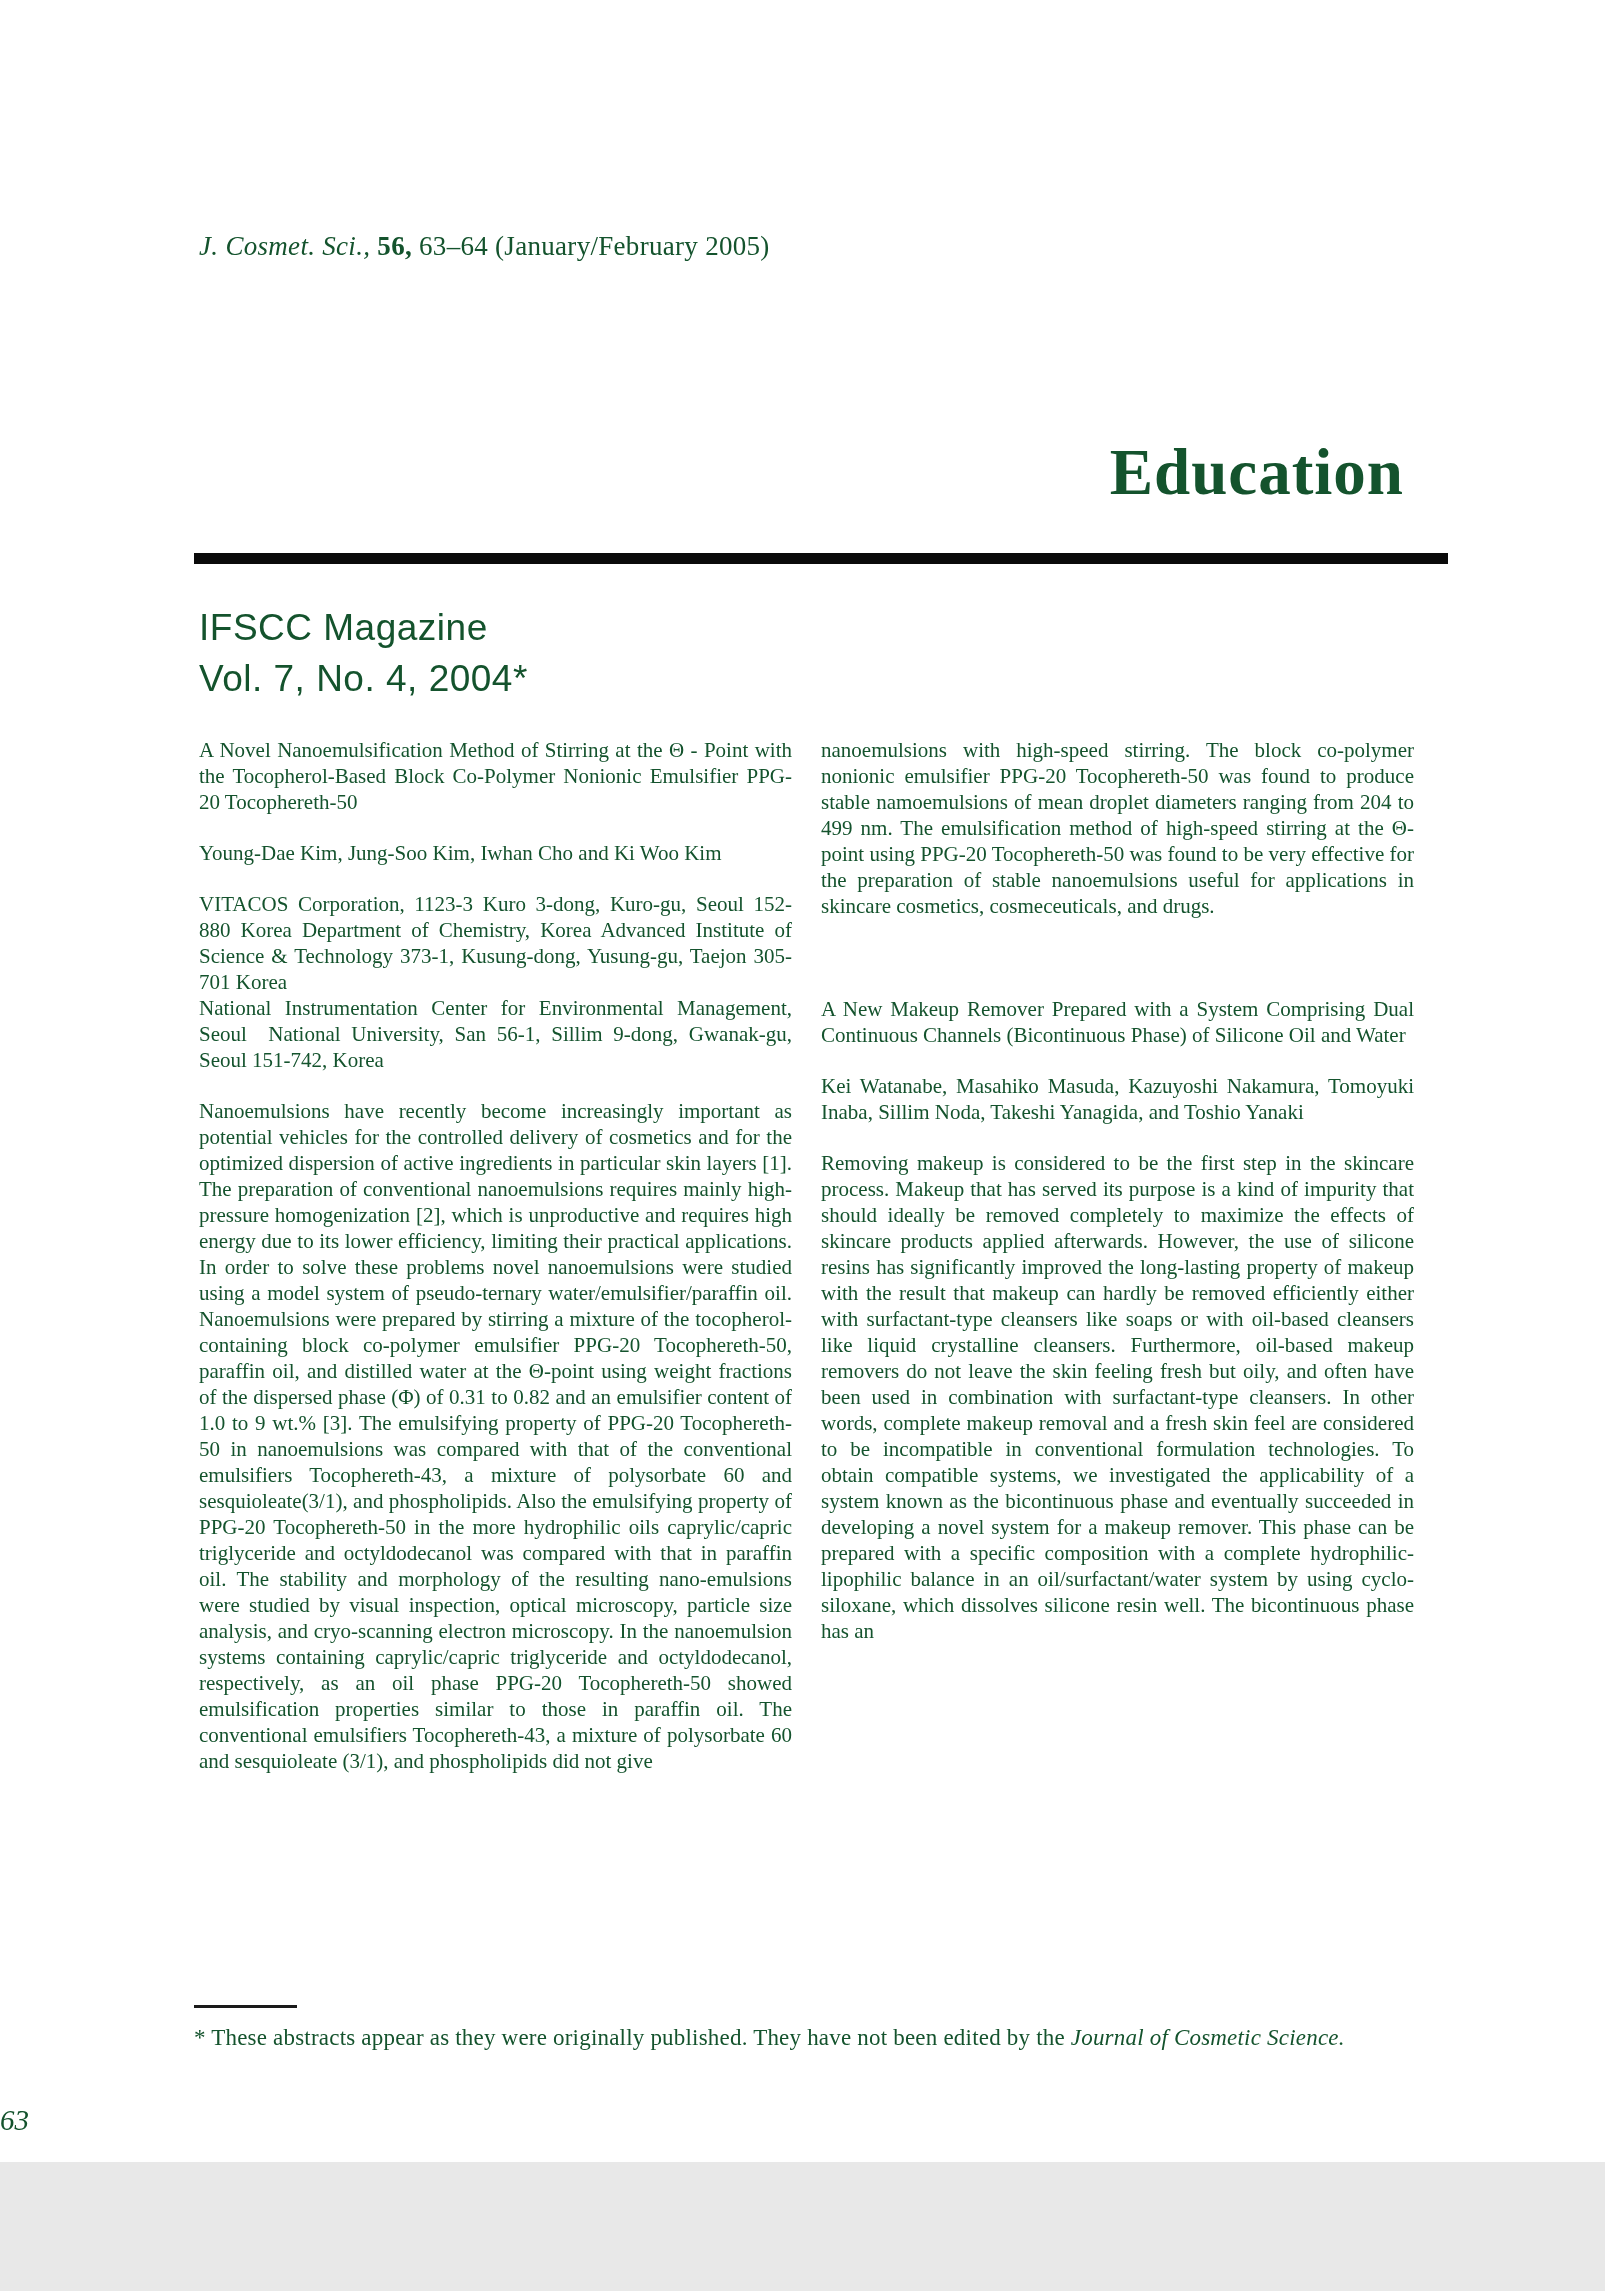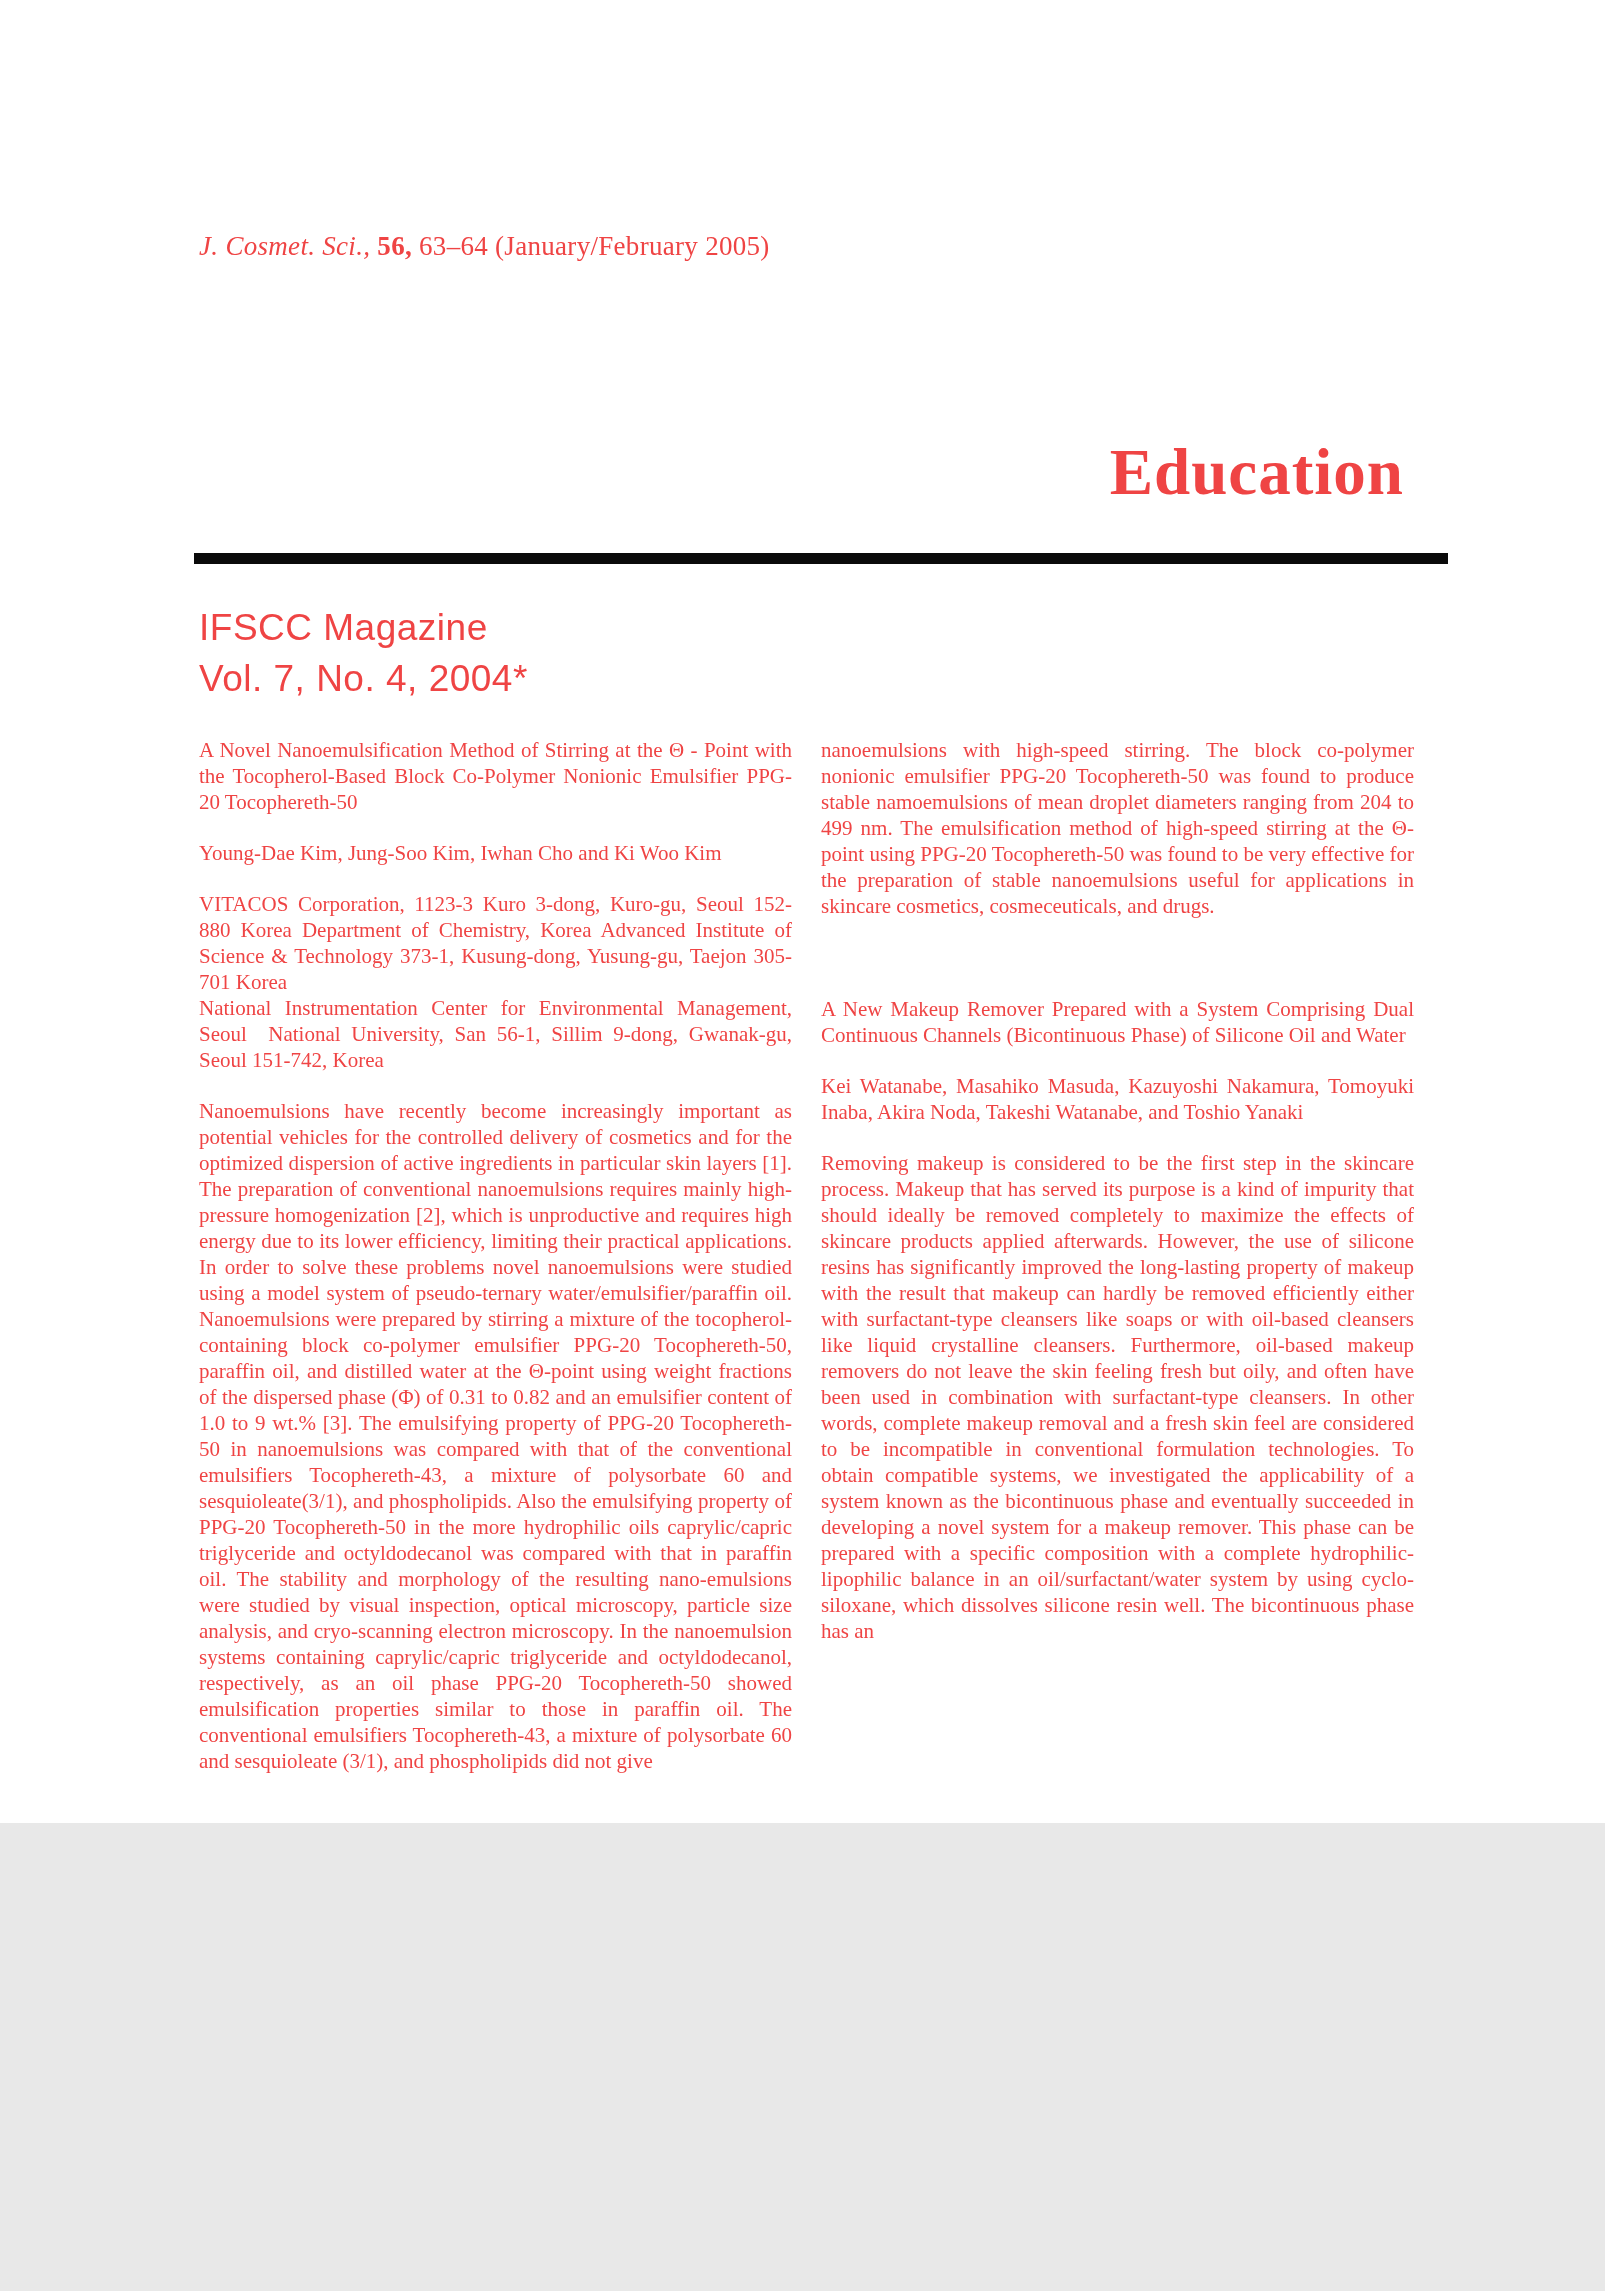--- a/index.html
+++ b/index.html
@@ -3,24 +3,24 @@
 <meta charset="utf-8">
 <style>
   html, body {
     margin: 0;
     padding: 0;
     background: #e8e8e8;
   }
   .page {
     position: relative;
     width: 1606px;
-    height: 1823px;
+    height: 2162px;
     background: #ffffff;
     font-family: "Liberation Serif", "DejaVu Serif", serif;
-    color: #ef4444;
+    color: #14532d;
     overflow: hidden;
   }
   
   .citation {
     position: absolute;
     left: 199px;
     top: 231px;
     font-size: 27px;
     letter-spacing: 0.3px;
     white-space: nowrap;
@@ -131,21 +131,21 @@
     <div class="col">
       <p>A Novel Nanoemulsification Method of Stirring at the Θ - Point with the Tocopherol-Based Block Co-Polymer Nonionic Emulsifier PPG-20 Tocophereth-50</p>
       <p>Young-Dae Kim, Jung-Soo Kim, Iwhan Cho and Ki Woo Kim</p>
       <p class="tight">VITACOS Corporation, 1123-3 Kuro 3-dong, Kuro-gu, Seoul 152-880 Korea Department of Chemistry, Korea Advanced Institute of Science &amp; Technology 373-1, Kusung-dong, Yusung-gu, Taejon 305-701 Korea</p>
       <p>National Instrumentation Center for Environmental Management, Seoul&nbsp; National University, San 56-1, Sillim 9-dong, Gwanak-gu, Seoul 151-742, Korea</p>
       <p>Nanoemulsions have recently become increasingly important as potential vehicles for the controlled delivery of cosmetics and for the optimized dispersion of active ingredients in particular skin layers [1]. The preparation of conventional nanoemulsions requires mainly high-pressure homogenization [2], which is unproductive and requires high energy due to its lower efficiency, limiting their practical applications. In order to solve these problems novel nanoemulsions were studied using a model system of pseudo-ternary water/emulsifier/paraffin oil. Nanoemulsions were prepared by stirring a mixture of the tocopherol-containing block co-polymer emulsifier PPG-20 Tocophereth-50, paraffin oil, and distilled water at the Θ-point using weight fractions of the dispersed phase (Φ) of 0.31 to 0.82 and an emulsifier content of 1.0 to 9 wt.% [3]. The emulsifying property of PPG-20 Tocophereth-50 in nanoemulsions was compared with that of the conventional emulsifiers Tocophereth-43, a mixture of polysorbate 60 and sesquioleate(3/1), and phospholipids. Also the emulsifying property of PPG-20 Tocophereth-50 in the more hydrophilic oils caprylic/capric triglyceride and octyldodecanol was compared with that in paraffin oil. The stability and morphology of the resulting nano-emulsions were studied by visual inspection, optical microscopy, particle size analysis, and cryo-scanning electron microscopy. In the nanoemulsion systems containing caprylic/capric triglyceride and octyldodecanol, respectively, as an oil phase PPG-20 Tocophereth-50 showed emulsification properties similar to those in paraffin oil. The conventional emulsifiers Tocophereth-43, a mixture of polysorbate 60 and sesquioleate (3/1), and phospholipids did not give</p>
     </div>
     <div class="col">
       <p class="gap-after-big">nanoemulsions with high-speed stirring. The block co-polymer nonionic emulsifier PPG-20 Tocophereth-50 was found to produce stable namoemulsions of mean droplet diameters ranging from 204 to 499 nm. The emulsification method of high-speed stirring at the Θ-point using PPG-20 Tocophereth-50 was found to be very effective for the preparation of stable nanoemulsions useful for applications in skincare cosmetics, cosmeceuticals, and drugs.</p>
       <p>A New Makeup Remover Prepared with a System Comprising Dual Continuous Channels (Bicontinuous Phase) of Silicone Oil and Water</p>
-      <p>Kei Watanabe, Masahiko Masuda, Kazuyoshi Nakamura, Tomoyuki Inaba, Akira Noda, Takeshi Watanabe, and Toshio Yanaki</p>
+      <p>Kei Watanabe, Masahiko Masuda, Kazuyoshi Nakamura, Tomoyuki Inaba, Sillim Noda, Takeshi Yanagida, and Toshio Yanaki</p>
       <p>Removing makeup is considered to be the first step in the skincare process. Makeup that has served its purpose is a kind of impurity that should ideally be removed completely to maximize the effects of skincare products applied afterwards. However, the use of silicone resins has significantly improved the long-lasting property of makeup with the result that makeup can hardly be removed efficiently either with surfactant-type cleansers like soaps or with oil-based cleansers like liquid crystalline cleansers. Furthermore, oil-based makeup removers do not leave the skin feeling fresh but oily, and often have been used in combination with surfactant-type cleansers. In other words, complete makeup removal and a fresh skin feel are considered to be incompatible in conventional formulation technologies. To obtain compatible systems, we investigated the applicability of a system known as the bicontinuous phase and eventually succeeded in developing a novel system for a makeup remover. This phase can be prepared with a specific composition with a complete hydrophilic-lipophilic balance in an oil/surfactant/water system by using cyclo-siloxane, which dissolves silicone resin well. The bicontinuous phase has an</p>
     </div>
   </div>
 
   <div class="footnote-rule"></div>
 
   <p class="footnote">
     <span>* These abstracts appear as they were originally published. They have not been edited by the </span><span class="it">Journal of Cosmetic Science.</span>
   </p>
 

